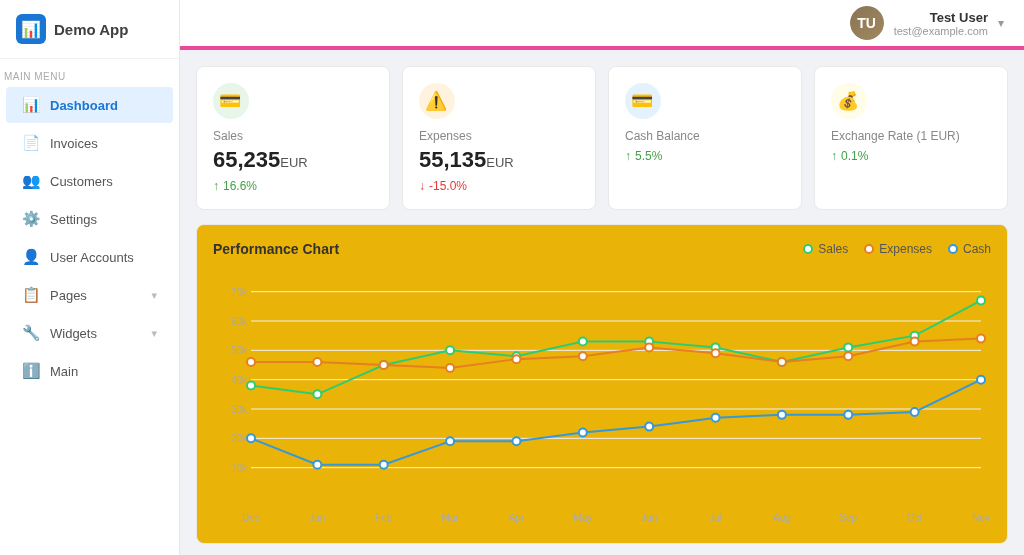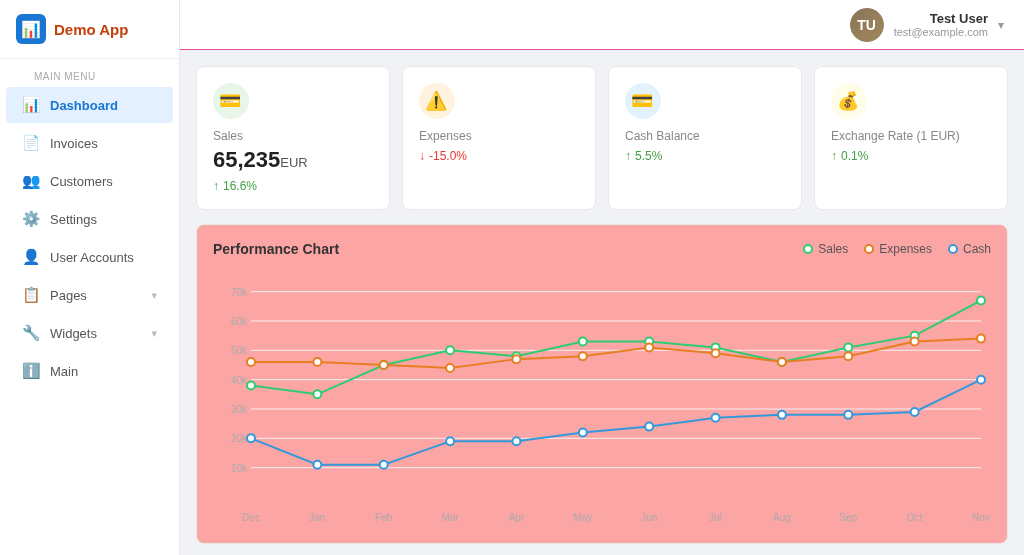--- a/index.html
+++ b/index.html
@@ -2,32 +2,32 @@
 <html><head>
   <meta charset="utf-8">
   <style>
     * { box-sizing: border-box; margin: 0; padding: 0; }
     body { font-family: -apple-system, BlinkMacSystemFont, 'Segoe UI', sans-serif; background: #f0f2f5; display: flex; height: 555px; overflow: hidden; font-size: 13px; }
 
     
     .sidebar { width: 180px; background: #fff; border-right: 1px solid #e8e8e8; display: flex; flex-direction: column; flex-shrink: 0; }
     .sidebar-logo { display: flex; align-items: center; gap: 8px; padding: 14px 16px; border-bottom: 1px solid #f0f0f0; }
     .logo-icon { width: 30px; height: 30px; background: #1976d2; border-radius: 6px; display: flex; align-items: center; justify-content: center; color: #fff; font-size: 16px; }
-    .logo-text { color: #c2410c; font-weight: 700; font-size: 15px; }
-    .sidebar-section-label { font-size: 10px; color: #aaa; text-transform: uppercase; padding: 12px 34px 4px; letter-spacing: 0.5px; }
+    .logo-text { color: #404040; font-weight: 700; font-size: 15px; }
+    .sidebar-section-label { font-size: 10px; color: #aaa; text-transform: uppercase; padding: 12px 4px 4px; letter-spacing: 0.5px; }
     .sidebar-item { display: flex; align-items: center; gap: 10px; padding: 9px 16px; cursor: pointer; color: #555; font-size: 13px; border-radius: 4px; margin: 1px 6px; }
     .sidebar-item.active { background: #e3f0ff; color: #1976d2; font-weight: 600; }
     .sidebar-item .icon { font-size: 15px; width: 18px; text-align: center; }
     .sidebar-item .chevron { margin-left: auto; font-size: 11px; color: #bbb; }
 
     
     .main { flex: 1; display: flex; flex-direction: column; overflow: hidden; }
 
     
-    .header { background: #fff; border-bottom: 1px solid #ec4899; padding: 0 20px; height: 50px; display: flex; align-items: center; justify-content: flex-end; }
+    .header { background: #fff; border-bottom: 4px solid #ec4899; padding: 0 20px; height: 50px; display: flex; align-items: center; justify-content: flex-end; }
     .user-info { display: flex; align-items: center; gap: 10px; cursor: pointer; }
     .avatar { width: 34px; height: 34px; border-radius: 50%; background: #ccc; overflow: hidden; display: flex; align-items: center; justify-content: center; }
     .avatar-img { width: 34px; height: 34px; border-radius: 50%; background: linear-gradient(135deg, #8b7355 0%, #a0895e 100%); display: flex; align-items: center; justify-content: center; color: #fff; font-size: 14px; font-weight: bold; }
     .user-details { display: flex; flex-direction: column; }
     .user-name { font-weight: 600; font-size: 13px; color: #333; text-align: right; }
     .user-email { font-size: 11px; color: #999; }
     .chevron-down { color: #999; font-size: 12px; }
 
     
     .content { flex: 1; overflow-y: auto; padding: 16px; display: flex; flex-direction: column; gap: 14px; }
@@ -41,21 +41,21 @@
     .kpi-icon.blue { background: #e3f2fd; }
     .kpi-icon.yellow { background: #fffde7; }
     .kpi-label { font-size: 12px; color: #888; margin-bottom: 4px; }
     .kpi-value { font-size: 22px; font-weight: 700; color: #222; }
     .kpi-value span.unit { font-size: 13px; font-weight: 500; color: #555; margin-left: 0; }
     .kpi-change { margin-top: 6px; font-size: 12px; display: flex; align-items: center; gap: 4px; }
     .kpi-change.up { color: #43a047; }
     .kpi-change.down { color: #e53935; }
 
     
-    .chart-card { background: #fca5a5; border-radius: 8px; padding: 16px; border: 1px solid #e8e8e8; flex: 1; }
+    .chart-card { background: #eab308; border-radius: 8px; padding: 16px; border: 1px solid #e8e8e8; flex: 1; }
     .chart-header { display: flex; align-items: center; justify-content: space-between; margin-bottom: 10px; }
     .chart-title { font-size: 14px; font-weight: 600; color: #333; }
     .chart-legend { display: flex; align-items: center; gap: 16px; }
     .legend-item { display: flex; align-items: center; gap: 5px; font-size: 12px; color: #555; }
     .legend-dot { width: 10px; height: 10px; border-radius: 50%; border: 2px solid; background: #fff; }
     .legend-dot.green { border-color: #2ecc71; }
     .legend-dot.orange { border-color: #e67e22; }
     .legend-dot.blue { border-color: #3498db; }
 
     .chart-area { width: 100%; height: 260px; position: relative; }
@@ -138,20 +138,23 @@
         </div>
         <div class="kpi-change up">
           <span>↑</span>
           <span>16.6%</span>
         </div>
       </div>
 
       <div class="kpi-card">
         <div class="kpi-icon orange">⚠️</div>
         <div class="kpi-label">Expenses</div>
+        <div class="kpi-value">
+          <span>55,135</span><span class="unit">EUR</span>
+        </div>
         <div class="kpi-change down">
           <span>↓</span>
           <span>-15.0%</span>
         </div>
       </div>
 
       <div class="kpi-card">
         <div class="kpi-icon blue">💳</div>
         <div class="kpi-label">Cash Balance</div>
         <div class="kpi-change up">

